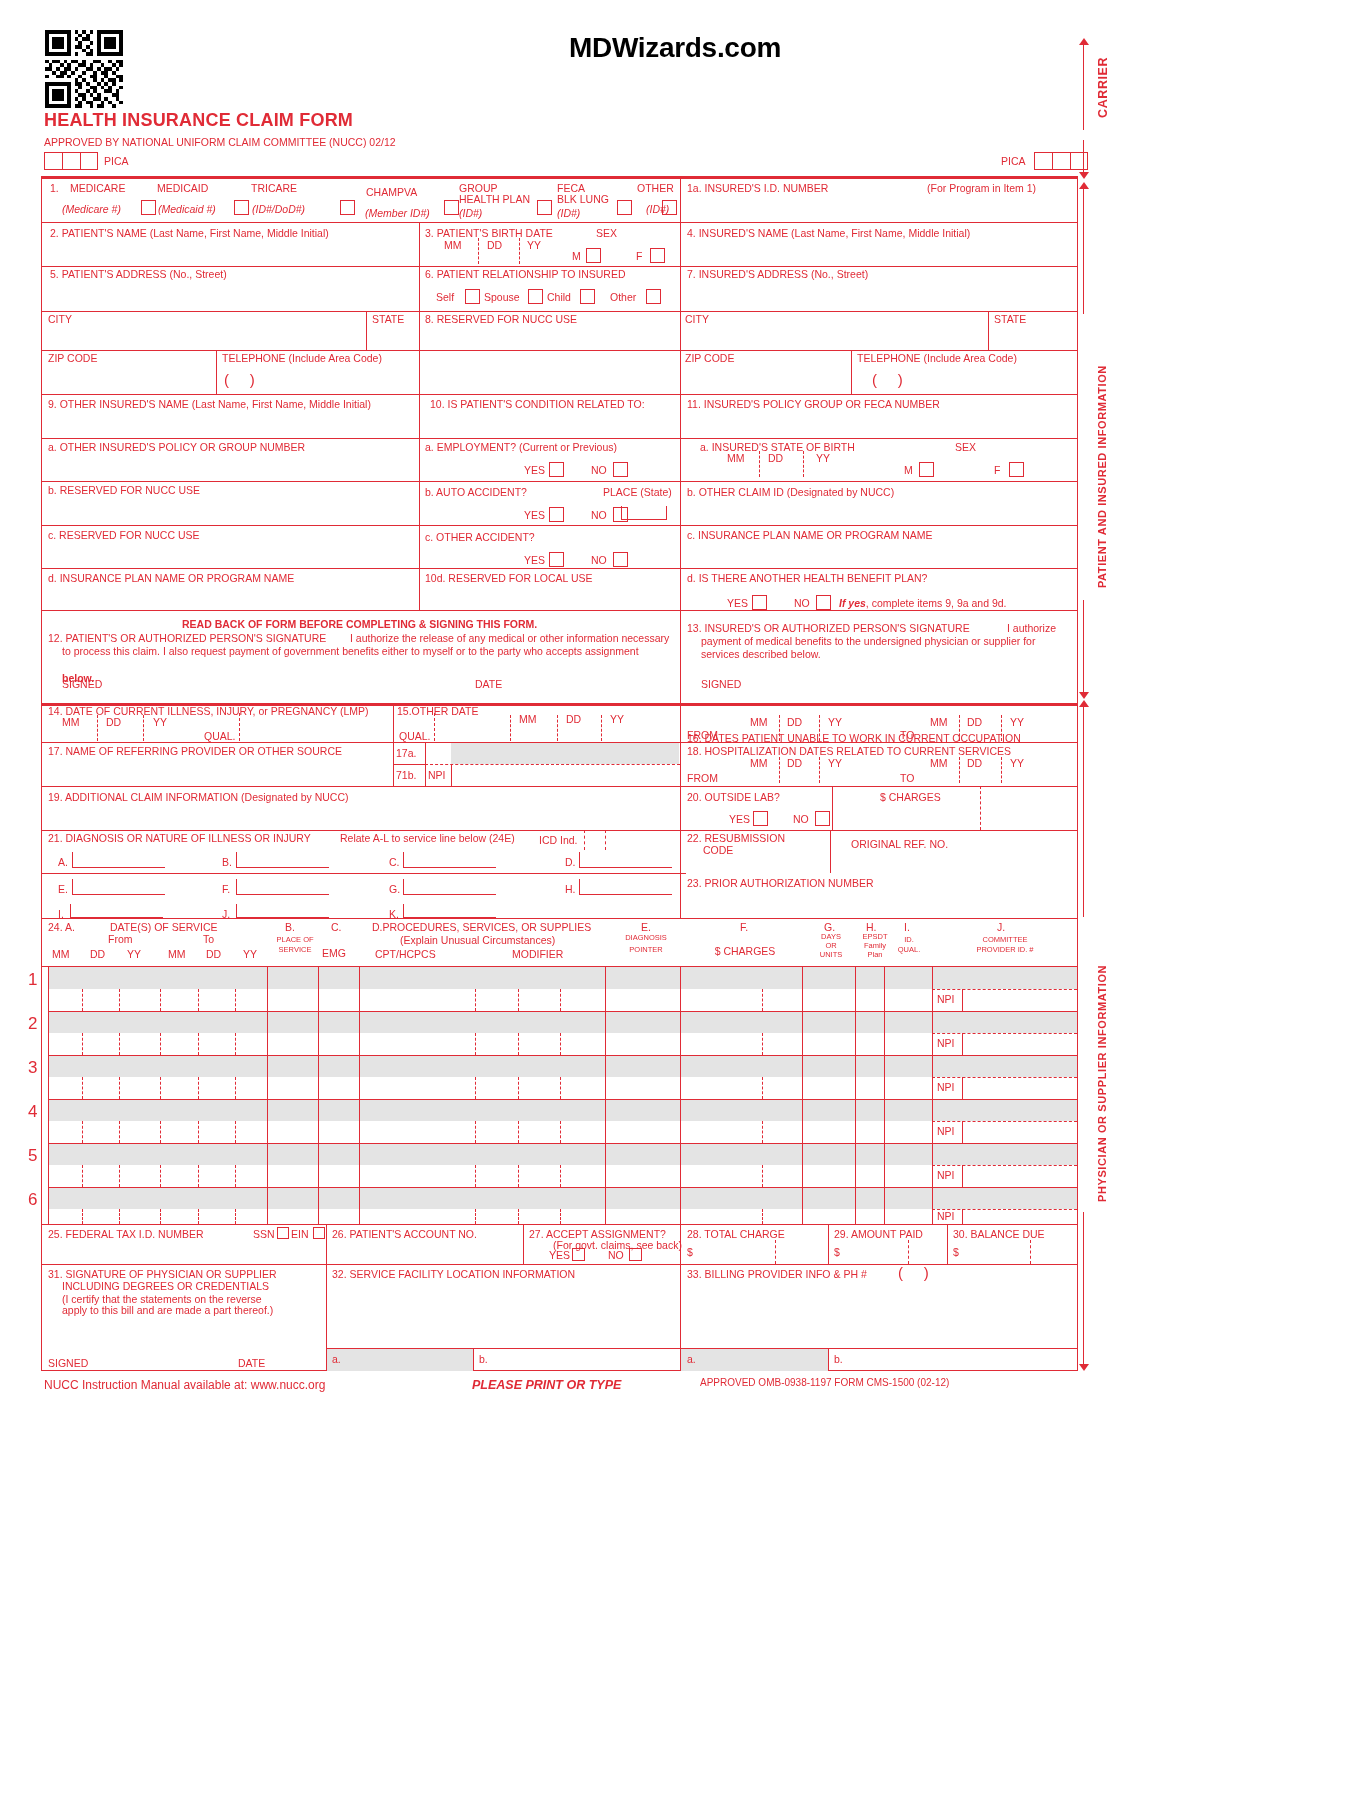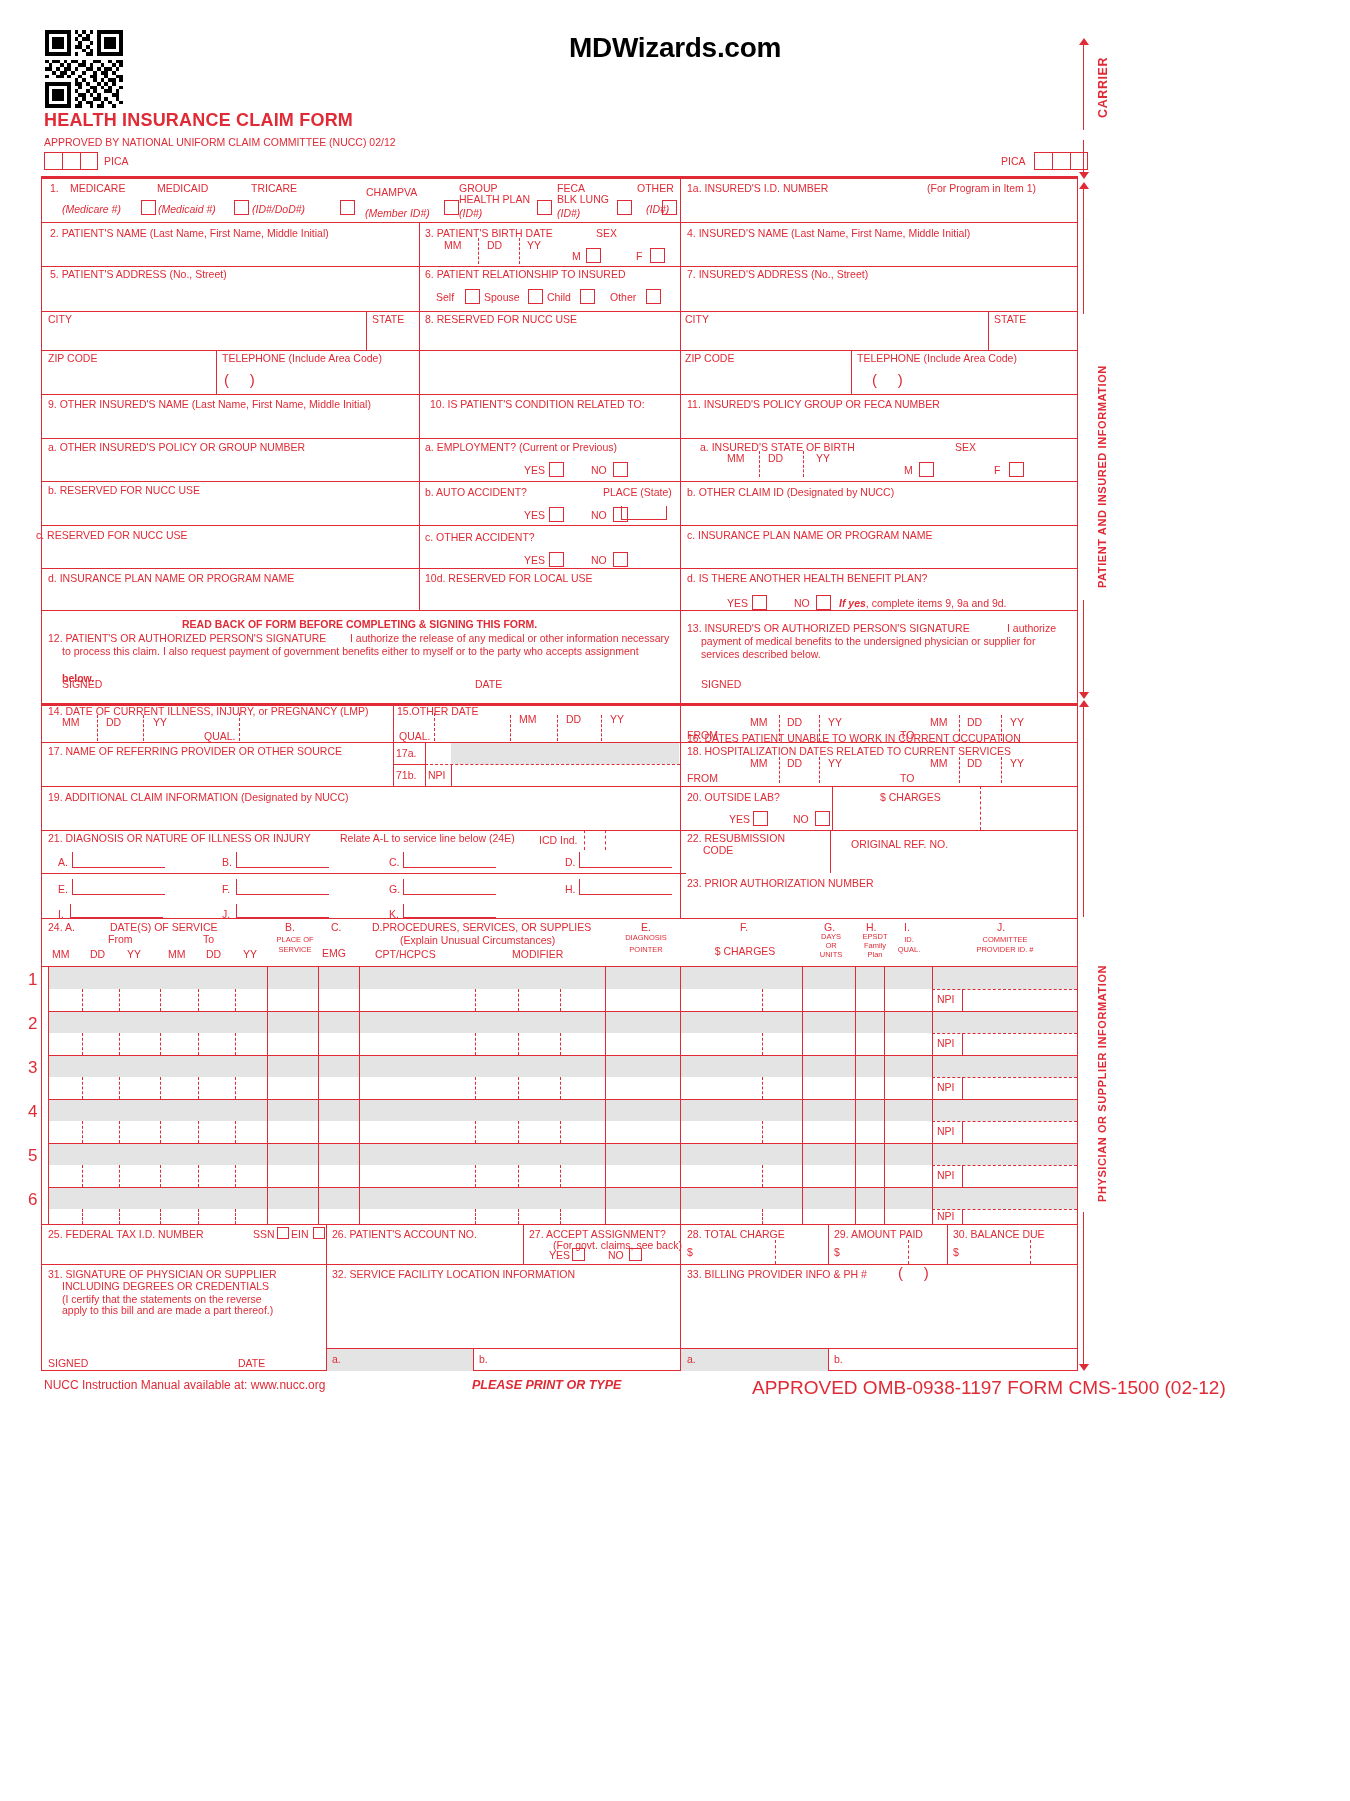--- a/index.html
+++ b/index.html
@@ -63,21 +63,21 @@
 
   .lbl { position:absolute; font-size:10.5px; line-height:1.15; white-space:nowrap; }
   .lblw { position:absolute; font-size:10.5px; line-height:1.25; }
 
   
   .paren { position:absolute; font-size:15px; }
 
   
   #footer-left { position:absolute; left:44px; top:1378px; font-size:12px; }
   #footer-mid  { position:absolute; left:472px; top:1378px; font-size:12.5px; font-weight:bold; font-style:italic; }
-  #footer-right{ position:absolute; left:752px; top:1377px; font-size:19px; }
+  #footer-right{ position:absolute; left:700px; top:1377px; font-size:10px; }
 
   
   .hdrsm { position:absolute; font-size:7.5px; line-height:1.1; text-align:center; }
 </style>
 </head>
 <body>
 
 <div class="page">
 
   <svg id="qr" viewBox="0 0 21 21" shape-rendering="crispEdges">
@@ -370,21 +370,21 @@
   <div class="lbl" style="left:524px; top:509px;">YES</div>
   <div class="box" style="left:549px; top:507px; width:15px; height:15px;"></div>
   <div class="lbl" style="left:591px; top:509px;">NO</div>
   <div class="box" style="left:613px; top:507px; width:15px; height:15px;"></div>
   <div style="position:absolute;left:621px;top:506px;width:46px;height:14px;border-left:1px solid #e02b36;border-bottom:1px solid #e02b36;border-right:1px solid #e02b36;"></div>
 
   <div class="lbl" style="left:687px; top:486px;">b. OTHER CLAIM ID (Designated by NUCC)</div>
 
   <div class="hl" style="left:41px; top:568px; width:1037px;"></div>
 
-  <div class="lbl" style="left:36px; top:529px;">c. RESERVED FOR NUCC USE</div>
+  <div class="lbl" style="left:48px; top:529px;">c. RESERVED FOR NUCC USE</div>
   <div class="lbl" style="left:425px; top:531px;">c. OTHER ACCIDENT?</div>
   <div class="lbl" style="left:524px; top:554px;">YES</div>
   <div class="box" style="left:549px; top:552px; width:15px; height:15px;"></div>
   <div class="lbl" style="left:591px; top:554px;">NO</div>
   <div class="box" style="left:613px; top:552px; width:15px; height:15px;"></div>
 
   <div class="lbl" style="left:687px; top:529px;">c. INSURANCE PLAN NAME OR PROGRAM NAME</div>
 
   <div class="hl" style="left:41px; top:610px; width:1037px;"></div>
 

